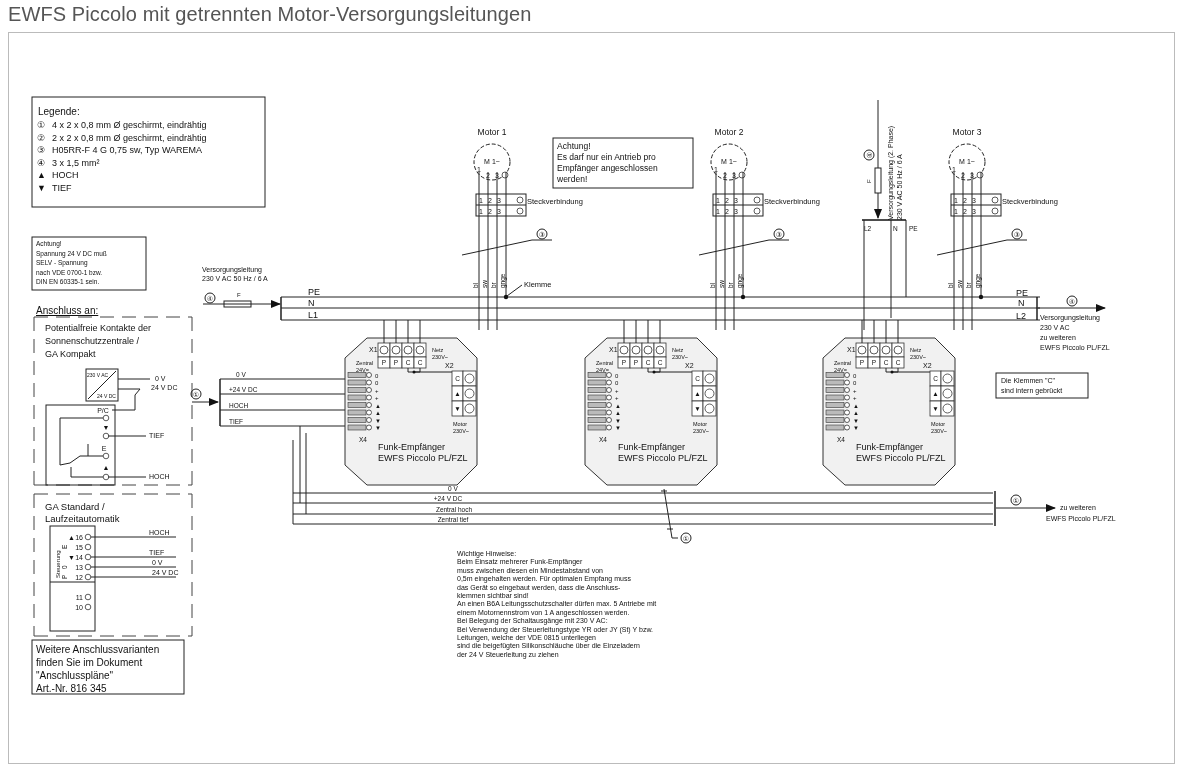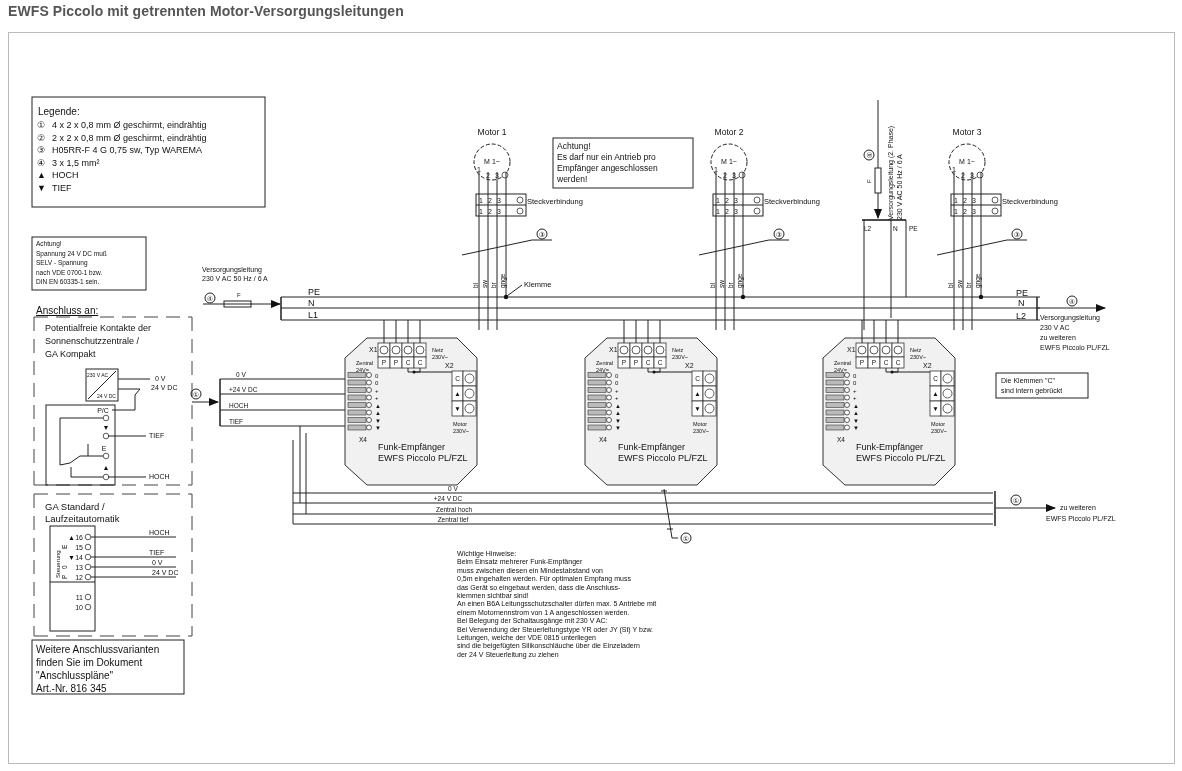--- a/index.html
+++ b/index.html
@@ -1,17 +1,17 @@
 <!DOCTYPE html>
 <html><head>
 <meta charset="utf-8">
 <style>
   html,body{margin:0;padding:0;background:#fff;}
   body{width:1182px;height:771px;position:relative;overflow:hidden;font-family:"Liberation Sans",sans-serif;color:#111;}
-  #title{position:absolute;left:8px;top:3px;font-size:14px;font-weight:bold;color:#555;letter-spacing:0.1px;}
+  #title{position:absolute;left:8px;top:3px;font-size:20px;font-weight:normal;color:#555;letter-spacing:0.1px;}
   #frame{position:absolute;left:8px;top:32px;width:1165px;height:730px;border:1px solid #bbb;}
   svg{position:absolute;left:0;top:0;}
   svg text{font-family:"Liberation Sans",sans-serif;fill:#111;}
   .box{fill:#fff;stroke:#222;stroke-width:1;}
   .ln{stroke:#222;stroke-width:1;fill:none;}
   .lnb{stroke:#111;stroke-width:1.4;fill:none;}
   .dash{stroke:#444;stroke-width:1;fill:none;stroke-dasharray:14 8;}
   .dev{fill:#f1f1f1;stroke:#333;stroke-width:1;}
   .term{fill:#fff;stroke:#333;stroke-width:0.8;}
   .grey{fill:#bbb;stroke:#333;stroke-width:0.6;}

